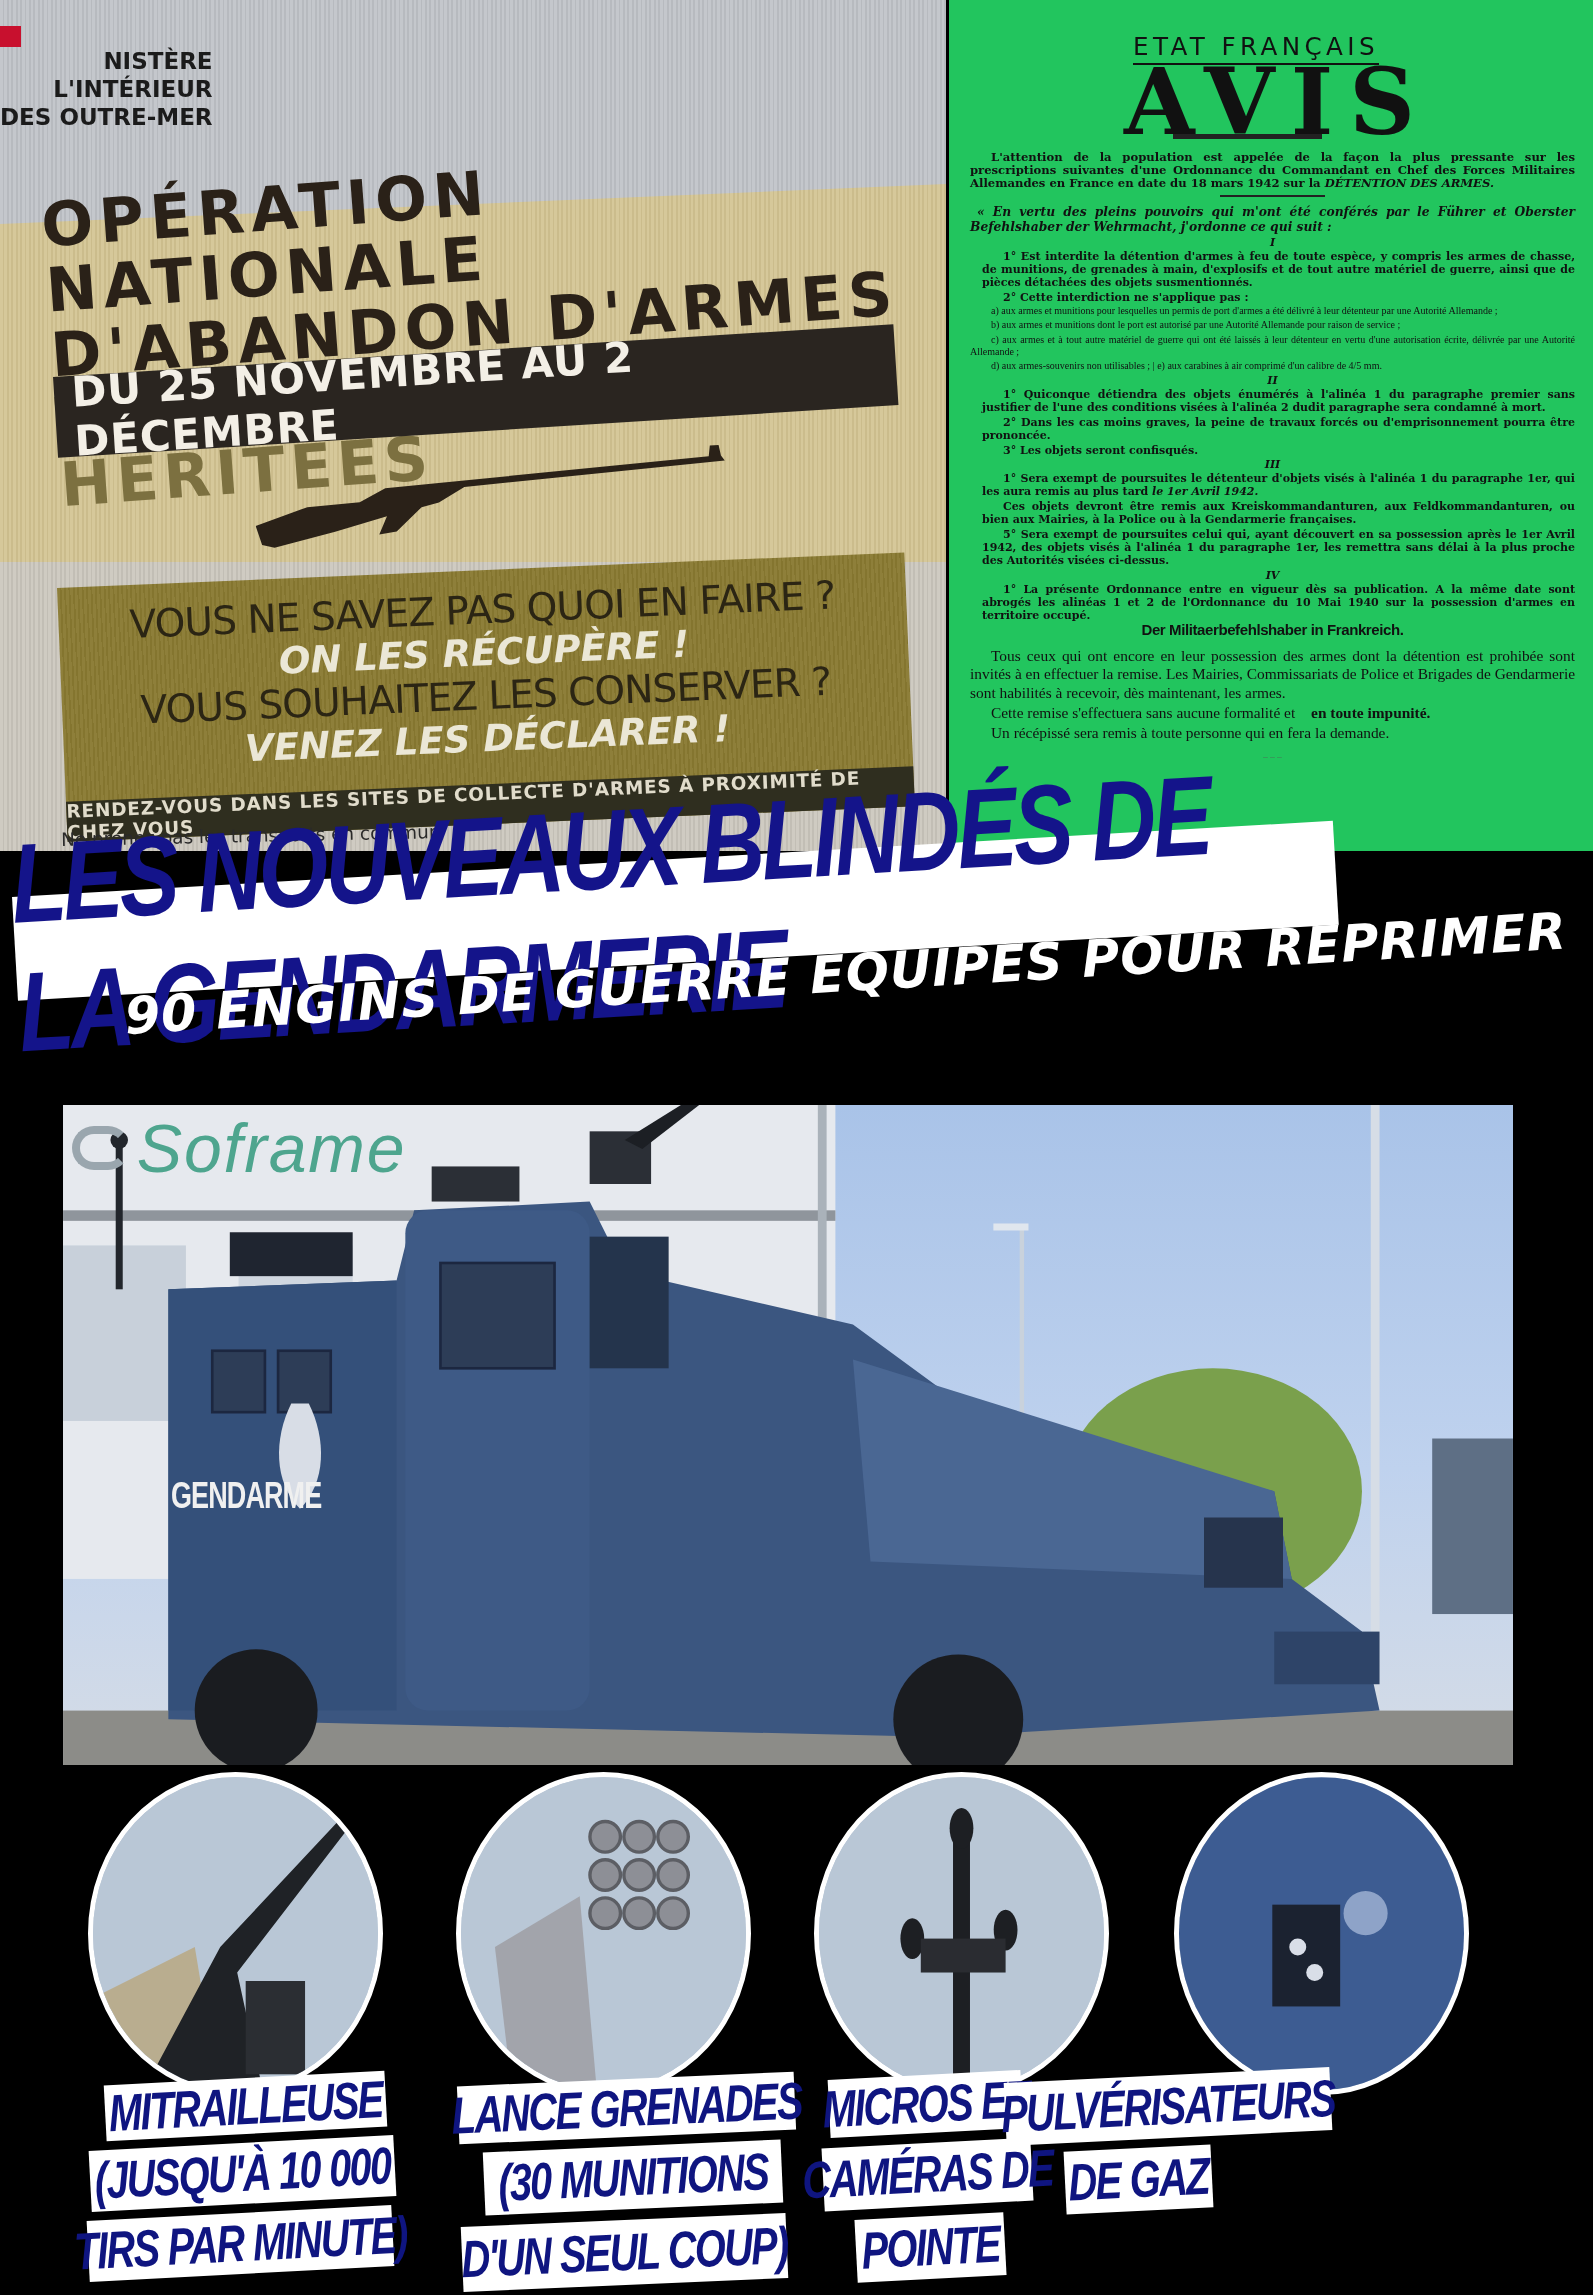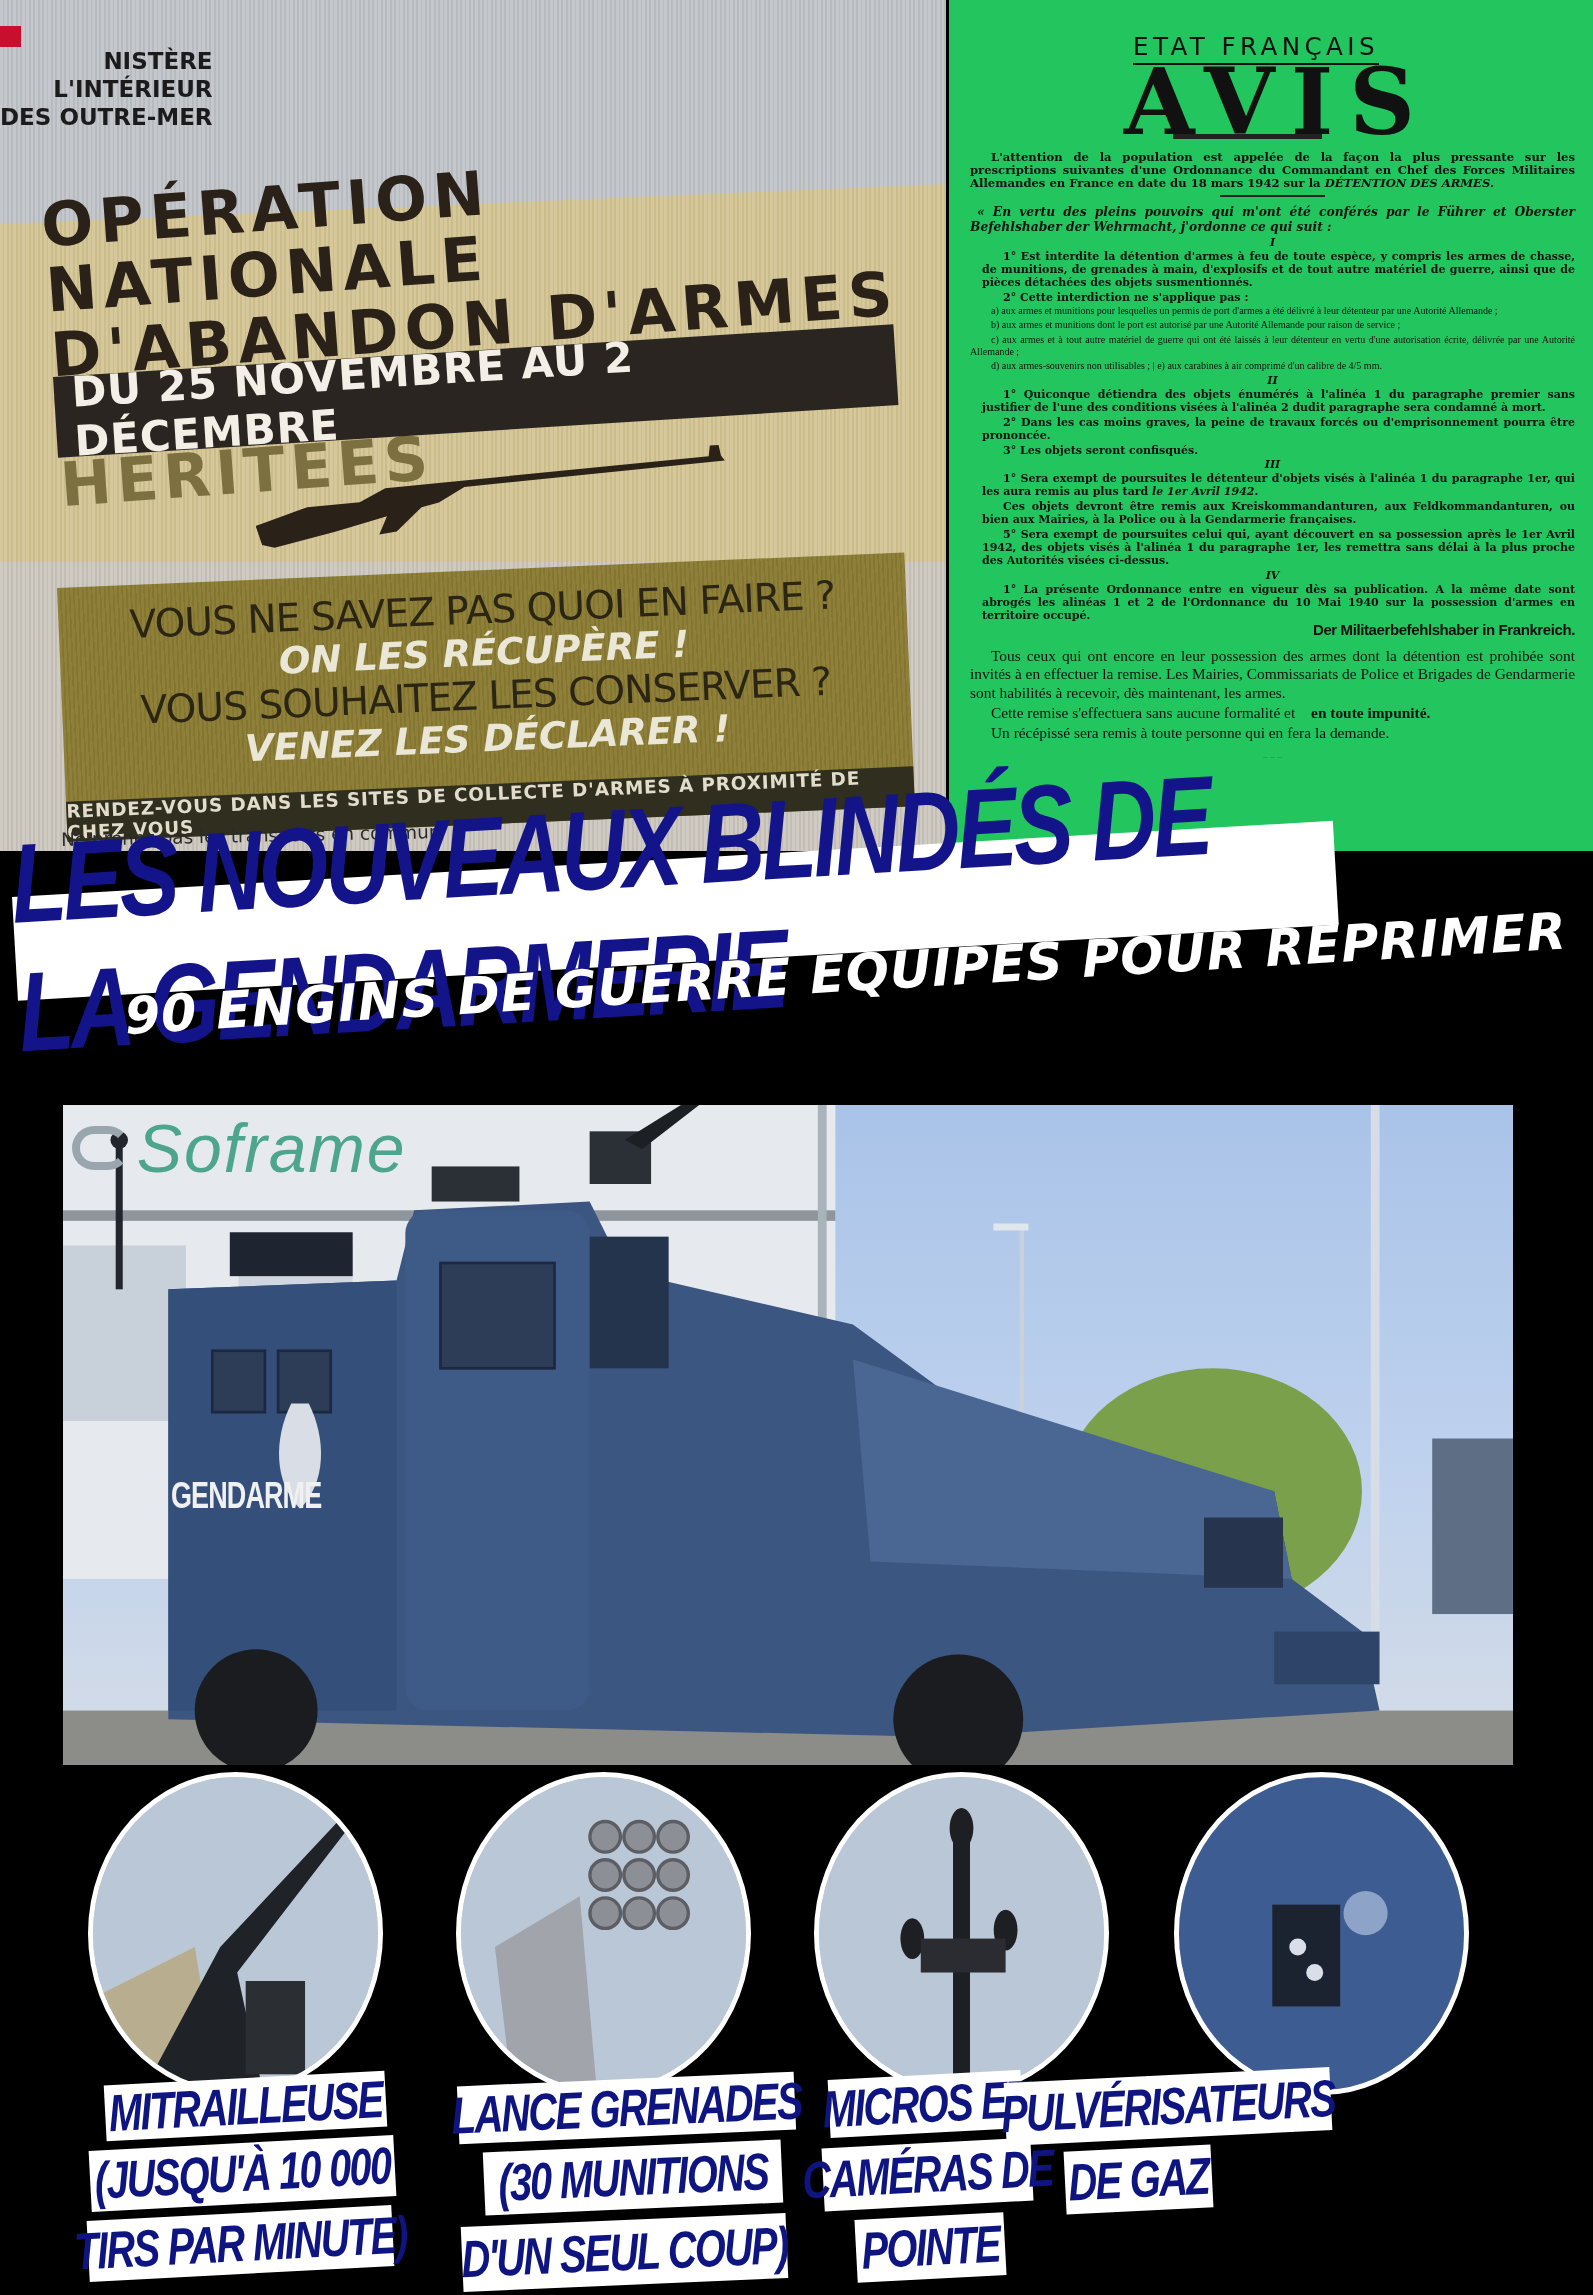--- a/index.html
+++ b/index.html
@@ -44,21 +44,21 @@
   .avis p { margin-bottom: 1.8px; text-align: justify; }
   .avis .bold { font-weight: bold; margin-left: 12px; }
   .avis .intro { font-weight: bold; font-size: 11.6px; text-indent: 21px; }
   .avis .ital { font-style: italic; font-weight: bold; }
   .avis .u { }
   .avis .sep { width: 105px; height: 1.8px; background: #222; margin: 5.3px auto 7px; }
   .avis .quote { font-style: italic; font-weight: bold; font-size: 12.3px; line-height: 15px; text-indent: 7px; }
   .avis .roman { text-align: center; font-style: italic; font-weight: bold; margin: 0.9px 0; }
   .avis .ind { text-indent: 21px; }
   .avis .small { font-size: 10px; line-height: 12.3px; font-family: "Liberation Serif", serif; }
-  .avis .sig { text-align: right; font-family: "Liberation Sans", sans-serif; font-weight: bold; font-size: 15px; margin: 1.8px 0 10.5px; letter-spacing: -0.4px; }
+  .avis .sig { text-align: center; font-family: "Liberation Sans", sans-serif; font-weight: bold; font-size: 15px; margin: 1.8px 0 10.5px; letter-spacing: -0.4px; }
   .avis .closing { font-family: "Liberation Serif", serif; font-size: 15.4px; line-height: 18.4px; text-indent: 21px; text-align: justify; }
   .avis .imprint { text-align: center; font-size: 5.3px; color: #555; margin-top: 8.8px; }
 
   
   .bottom { position: absolute; left: 0; top: 851px; width: 1594px; height: 1444px; background: #000; }
   .banner { position: absolute; left: 12.3px; top: 46px; width: 1323px; height: 104px; background: #fff;
     transform: rotate(-3.3deg); transform-origin: left top; display: flex; align-items: center; justify-content: center; }
   .banner span { font-family: "Liberation Sans", sans-serif; font-weight: bold; font-style: italic; font-size: 90px; color: #14148a; letter-spacing: -3.5px; transform: scaleY(1.25); display: inline-block; }
   .subtitle { position: absolute; left: 123px; top: 136px; transform: rotate(-3.4deg); transform-origin: left top;
     font-family: "DejaVu Sans", sans-serif; font-weight: bold; font-style: italic; font-size: 51px; color: #fff; letter-spacing: 0.9px; }

